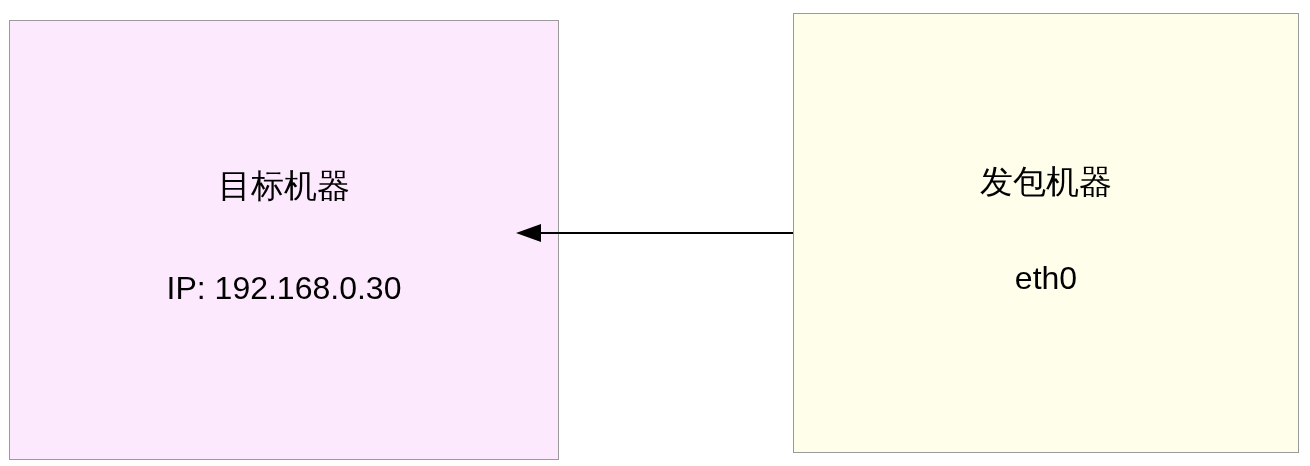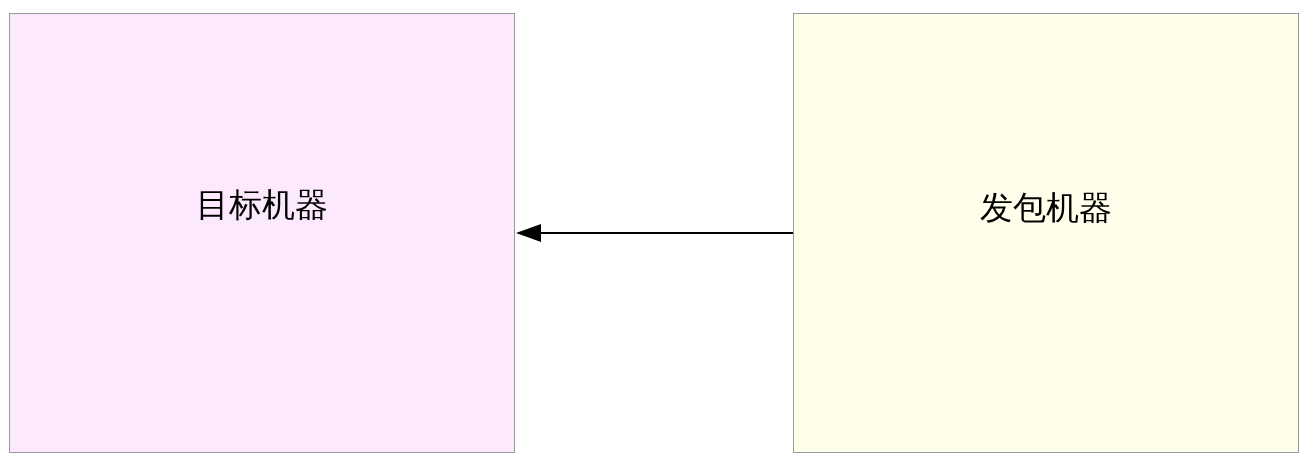--- a/index.html
+++ b/index.html
@@ -8,26 +8,28 @@
   .node { position:absolute; box-sizing:border-box; border:1.5px solid #9a9a9a;
           display:flex; flex-direction:column; align-items:center; justify-content:center; text-align:center; }
   .title { font-size:33px; line-height:40px; font-family:"DejaVu Sans",sans-serif; }
   .spacer { height:56px; }
   .line { font-size:32px; line-height:52px; }
   svg { position:absolute; left:0; top:0; }
 </style>
 </head>
 <body>
 
-<div class="node" style="left:9px; top:13px; width:506px; height:440px; background:#fde9fd;text-align:right;">
+<div class="node" style="left:9px; top:20px; width:550px; height:440px; background:#fde9fd;text-align:right;">
   <div class="title">目标机器</div>
   <div class="spacer"></div>
+  <div class="line">IP: 192.168.0.30</div>
 </div>
 
 <div class="node" style="left:793px; top:13px; width:506px; height:440px; background:#fefeeb;">
   <div class="title">发包机器</div>
   <div class="spacer" style="height:50px"></div>
+  <div class="line">eth0</div>
 </div>
 
 <svg width="1310" height="466">
   <line x1="793" y1="233" x2="538" y2="233" stroke="#000" stroke-width="2"></line>
   <polygon points="516,233 541,224 541,242" fill="#000"></polygon>
 </svg>
 
 </body></html>

